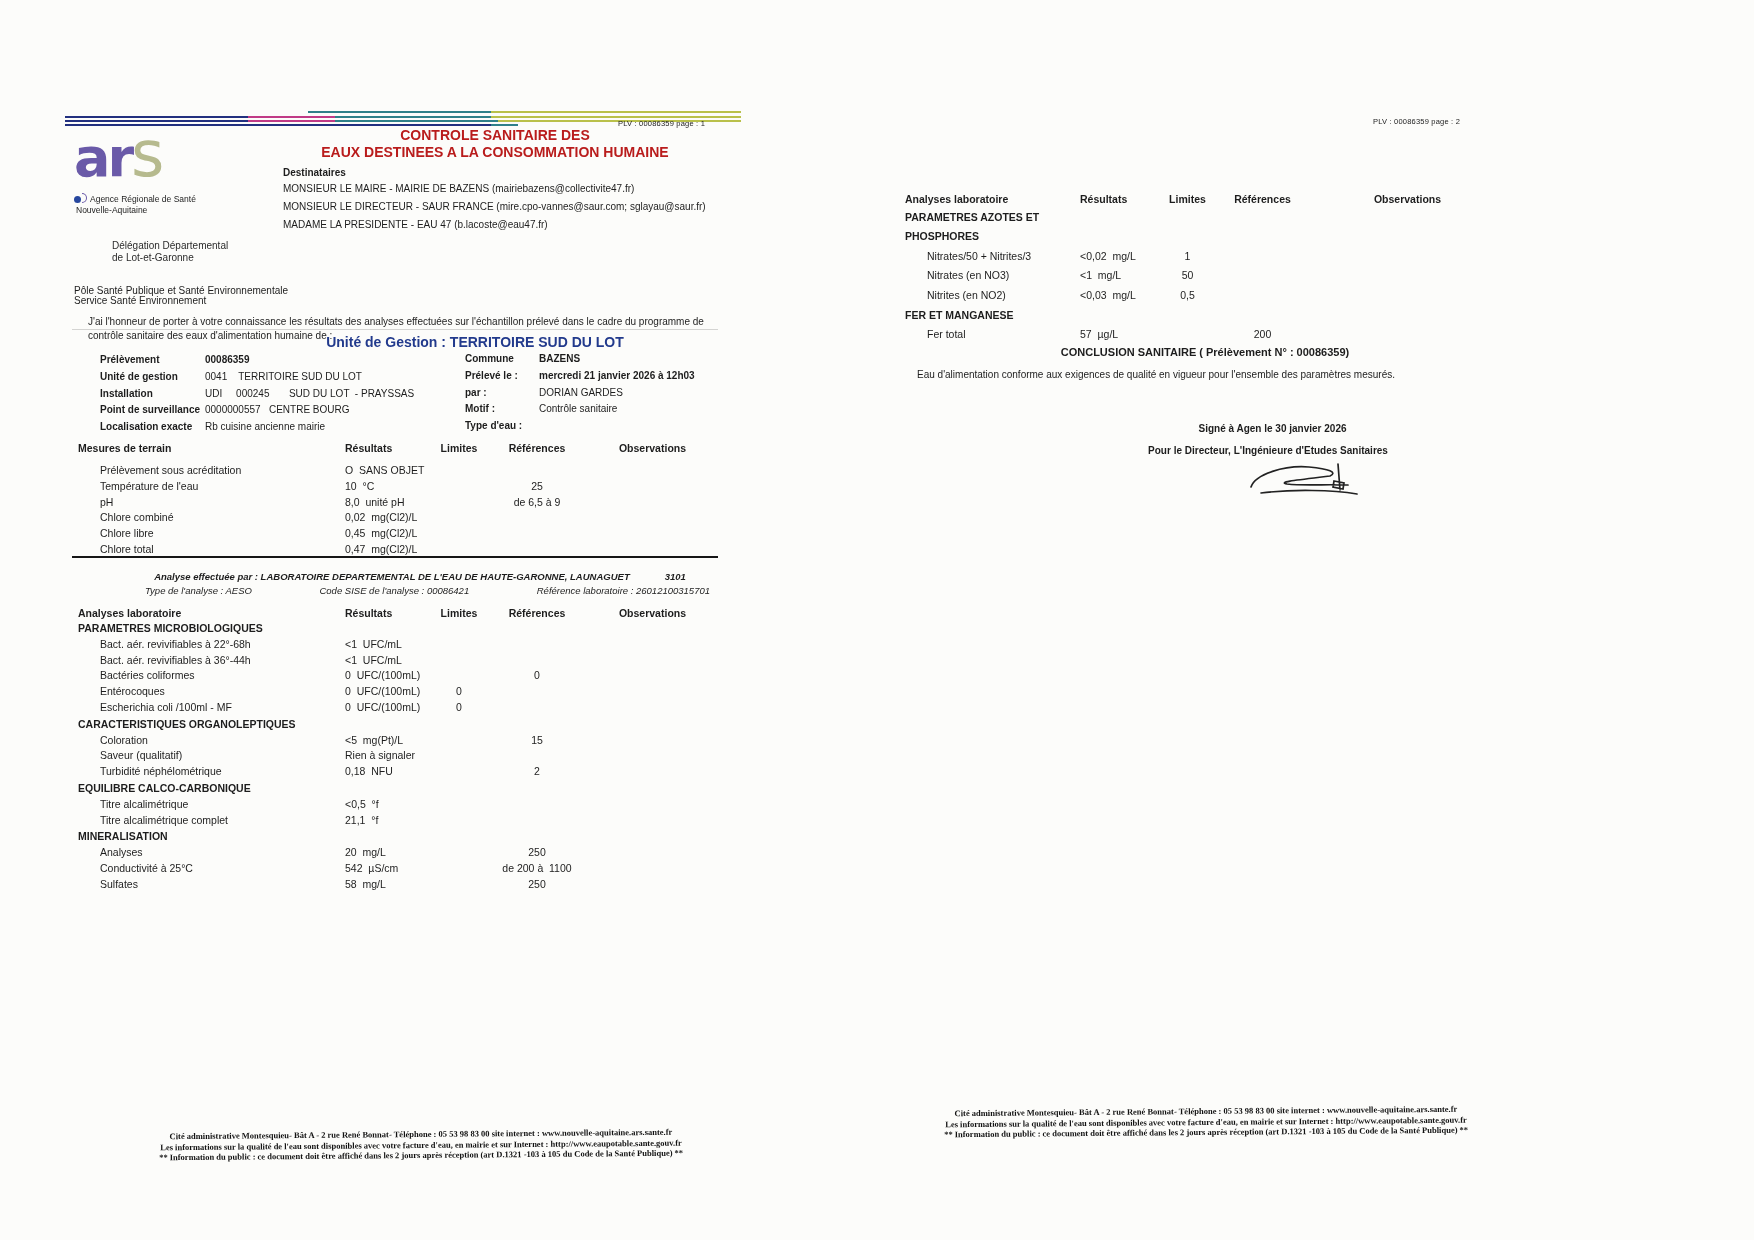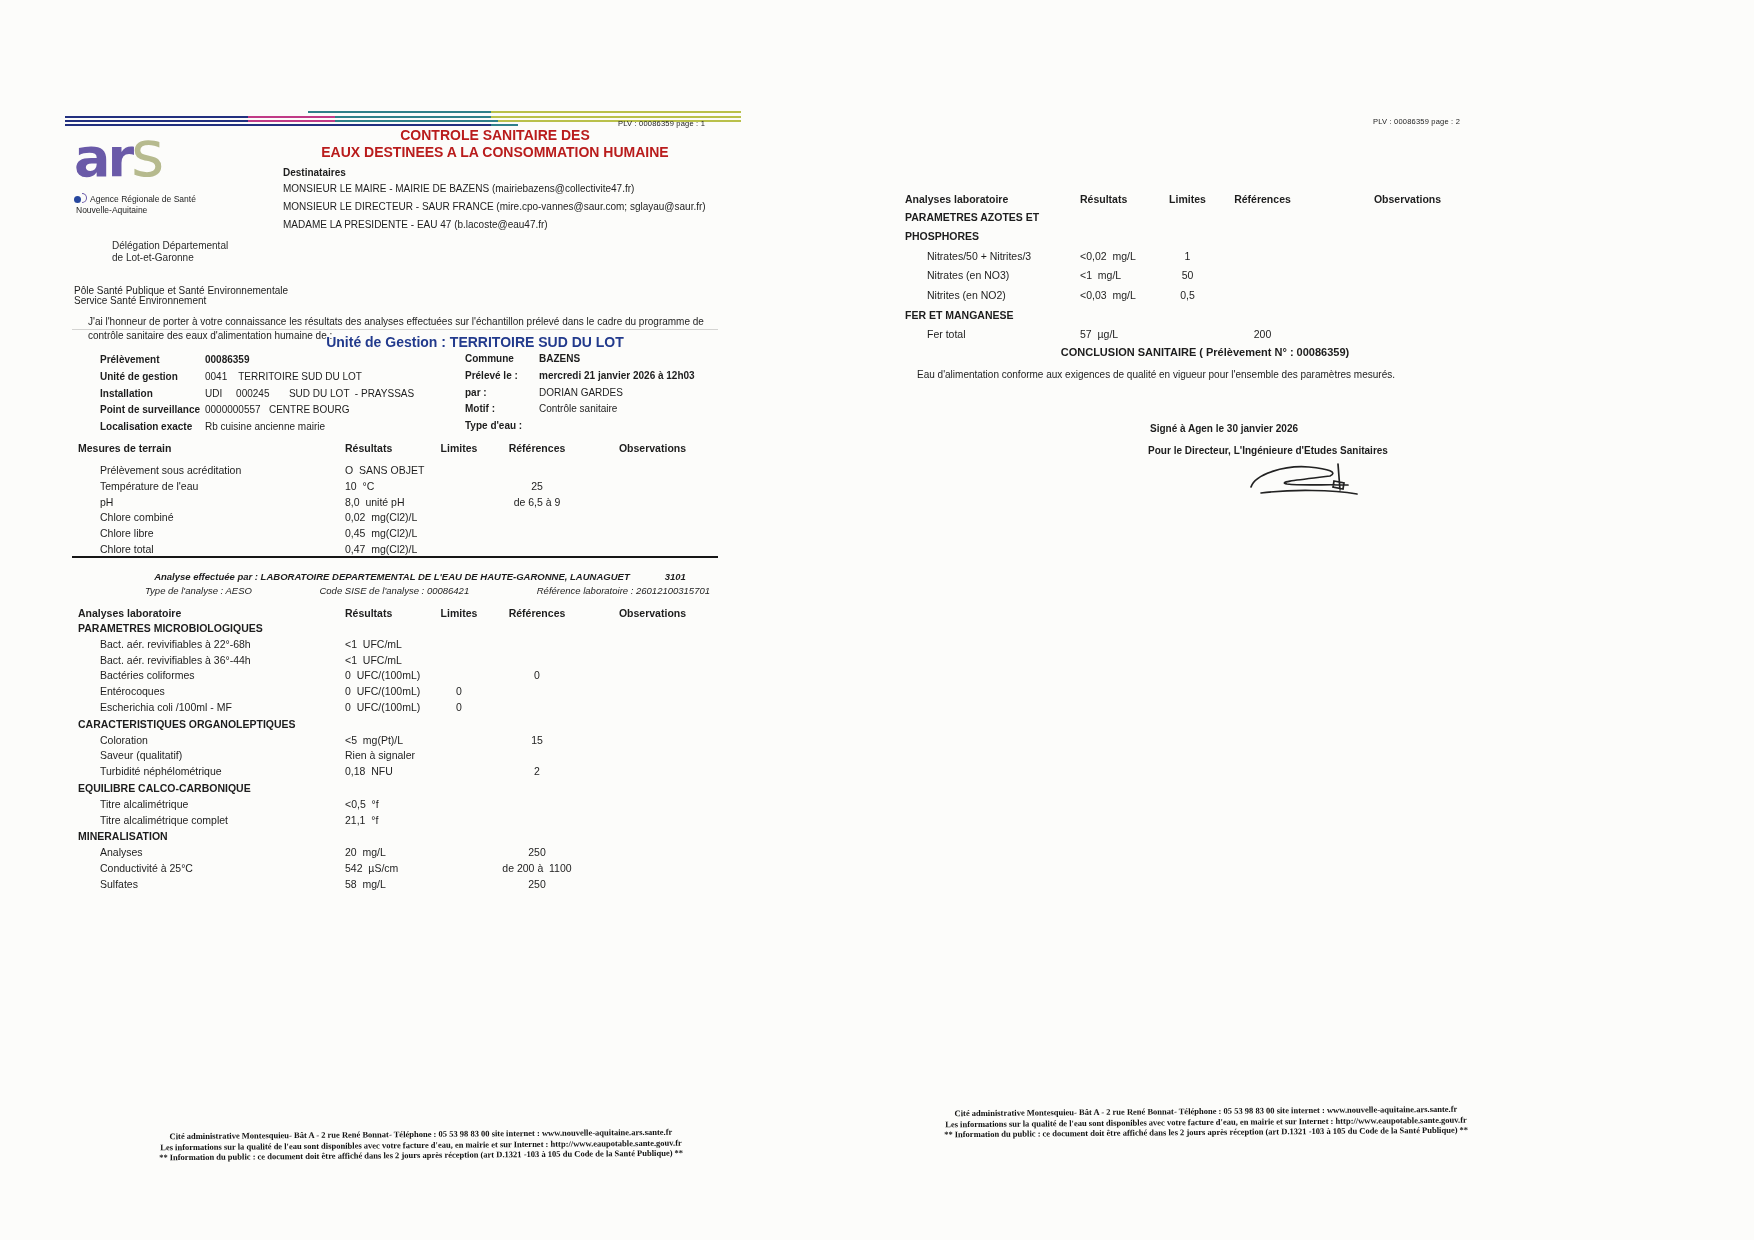--- a/index.html
+++ b/index.html
@@ -80,21 +80,21 @@
   .p1-divider{left:72px;top:556px;width:646px;height:2px;background:#161616;}
 
   
   .p1-note1{left:130px;top:571px;width:580px;text-align:center;font-size:9.5px;font-style:italic;font-weight:700;}
   .note-code{margin-left:35px;}
   .p1-note2{left:145px;top:585px;width:565px;display:flex;justify-content:space-between;font-size:9.5px;font-style:italic;}
 
   
   .p2-conclusion-title{left:905px;top:346px;width:600px;text-align:center;font-weight:700;font-size:11px;}
   .p2-conclusion{left:917px;top:369px;width:580px;font-size:10px;}
-  .p2-signed1{left:1150px;top:423px;width:245px;text-align:left;font-weight:700;font-size:10px;}
+  .p2-signed1{left:1150px;top:423px;width:245px;text-align:center;font-weight:700;font-size:10px;}
   .p2-signed2{left:1128px;top:445px;width:280px;text-align:center;font-weight:700;font-size:10px;}
   .p2-signature{left:1235px;top:459px;width:130px;height:48px;}
 
   
   .footer{font-family:"Liberation Serif", serif;font-size:8.5px;font-weight:700;text-align:center;line-height:10.5px;color:#121212;}
   .p1-footer{left:135px;top:1129px;width:572px;transform:rotate(-0.5deg);}
   .p2-footer{left:900px;top:1106px;width:612px;transform:rotate(-0.5deg);}
 </style>
 </head>
 <body>

